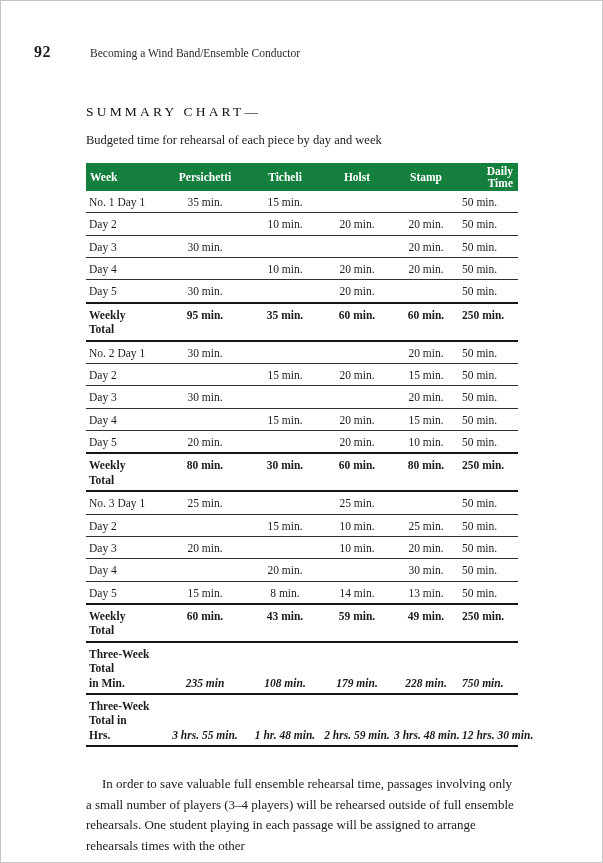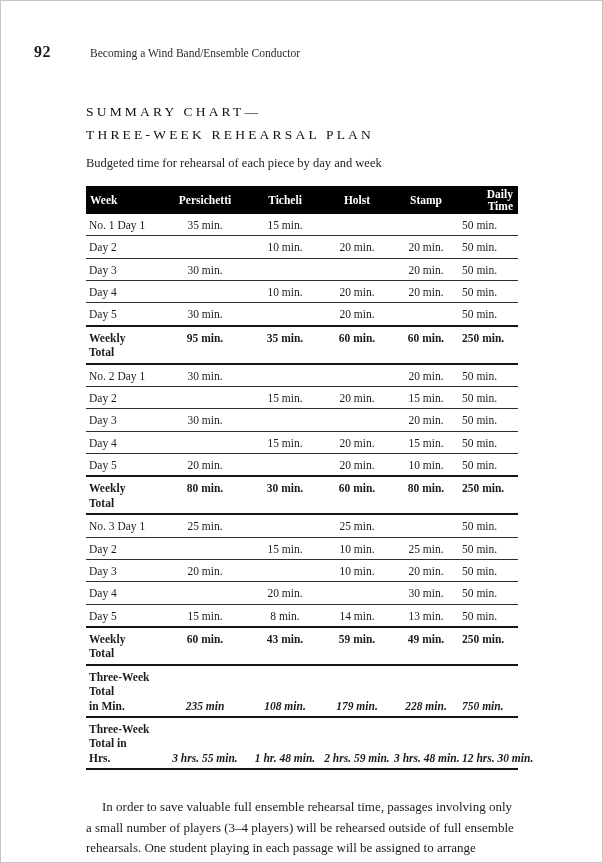--- a/index.html
+++ b/index.html
@@ -48,21 +48,21 @@
     color: #222;
   }
   table.rehearsal {
     margin-top: 15px;
     width: 432px;
     border-collapse: collapse;
     table-layout: fixed;
     font-size: 11.5px;
   }
   table.rehearsal th {
-    background: #000000;
+    background: #15803d;
     color: #ffffff;
     font-weight: 700;
     height: 21px;
     text-align: center;
     padding: 2px 2px;
   }
   table.rehearsal th.col-week { text-align: left; padding-left: 4px; }
   table.rehearsal th.col-daily { text-align: right; padding-right: 5px; }
   table.rehearsal td {
     padding: 4px 2px 3px;
@@ -108,21 +108,20 @@
 
   <div class="page-header">
     <div class="page-number">92</div>
     <div class="running-title">Becoming a Wind Band/Ensemble Conductor</div>
   </div>
 
   <div class="content">
 
     <div class="section-title">
       <div>SUMMARY CHART—</div>
-      <div>THREE-WEEK REHEARSAL PLAN</div>
     </div>
 
     <div class="subtitle">Budgeted time for rehearsal of each piece by day and week</div>
 
     <table class="rehearsal">
       <colgroup>
         <col style="width:76px">
           <col style="width:86px">
           <col style="width:74px">
         <col style="width:70px">

